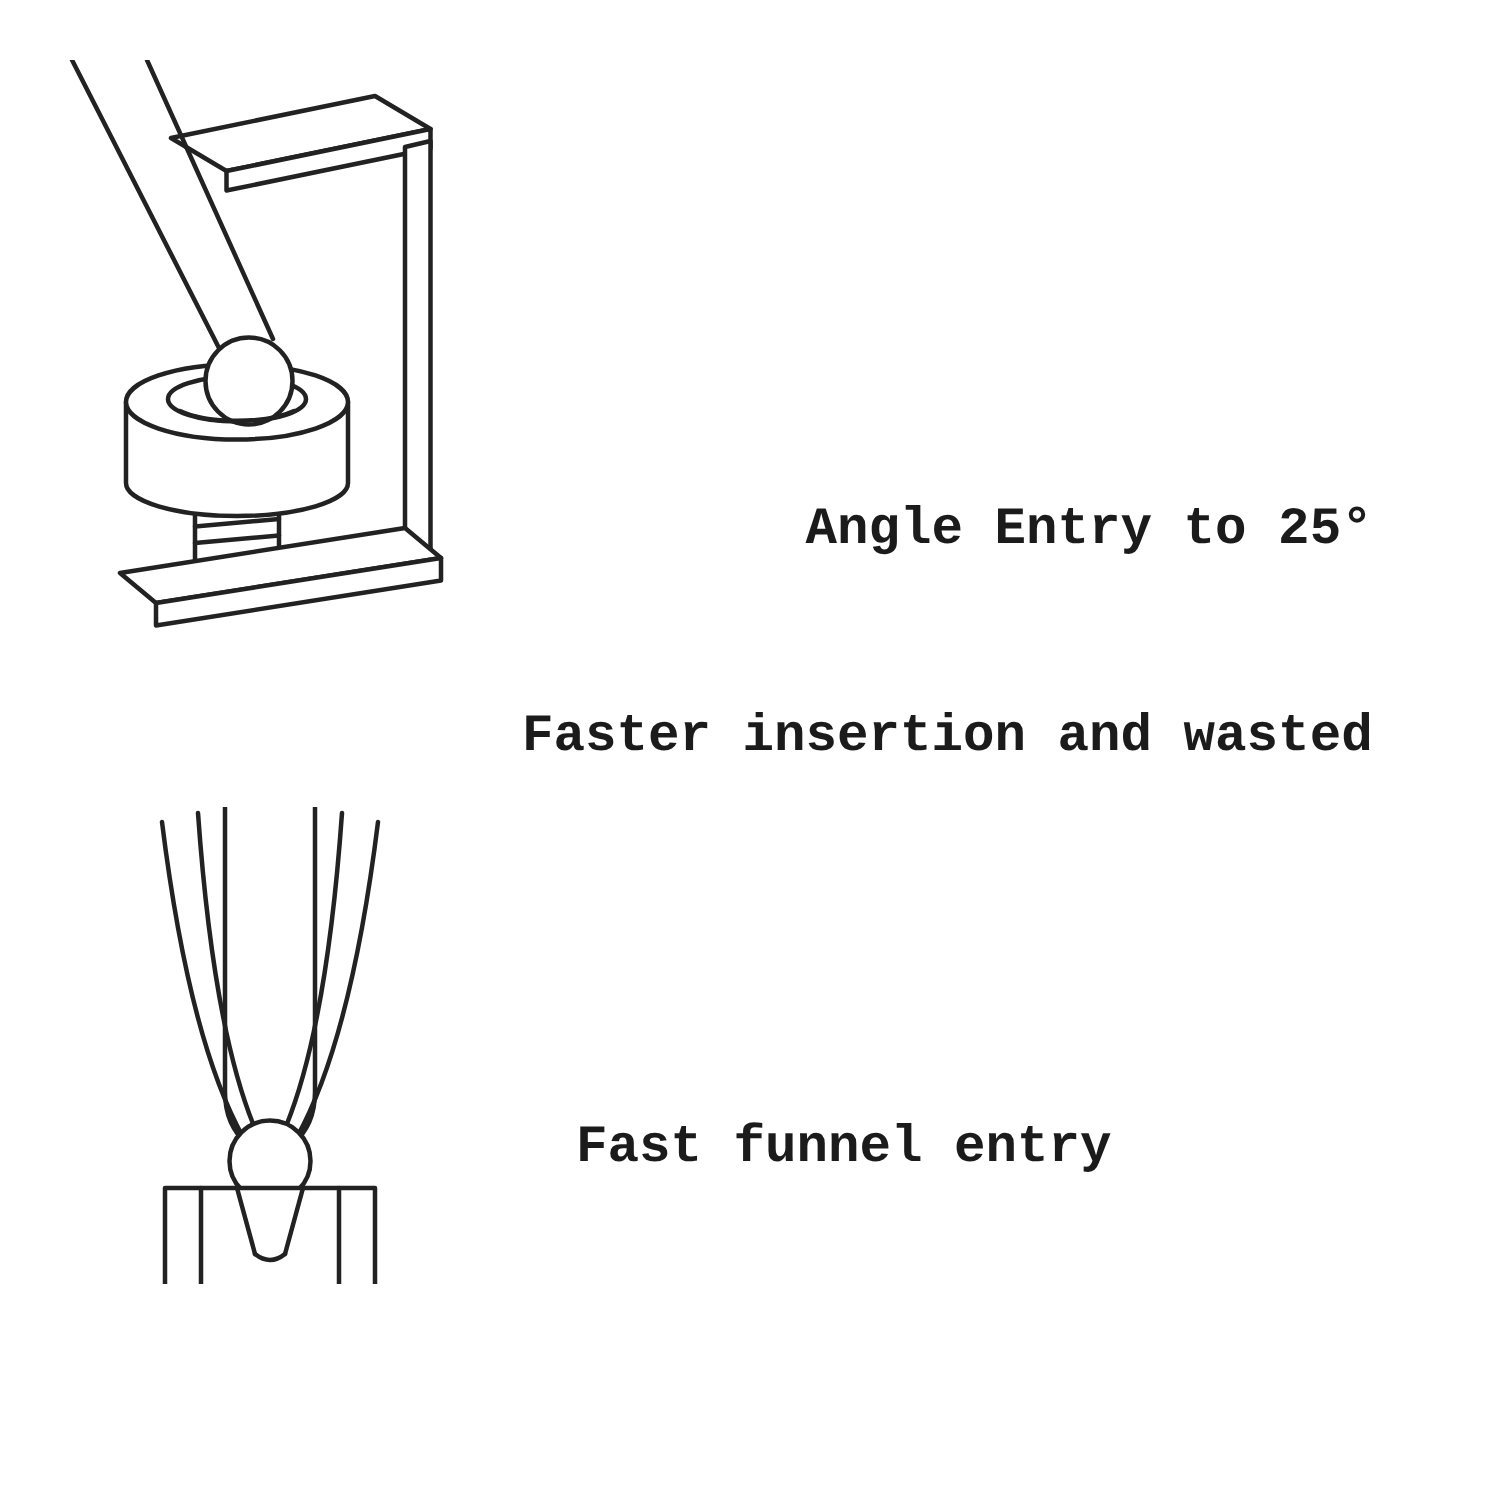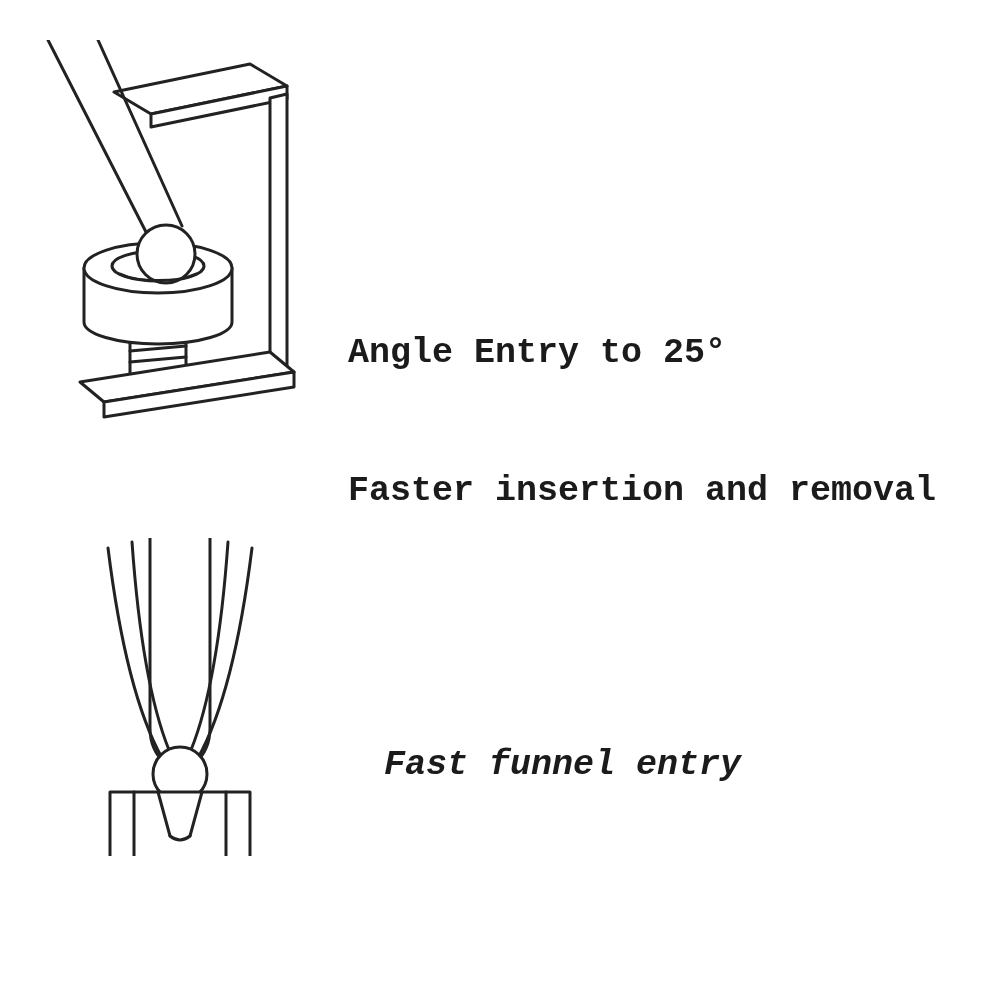--- a/index.html
+++ b/index.html
@@ -4,33 +4,34 @@
 <style>
   html, body { margin: 0; padding: 0; }
   body { background: #ffffff; }
   #canvas {
     position: relative;
     width: 1000px;
     height: 856px;
     background: #ffffff;
     overflow: hidden;
     font-family: "Liberation Mono", "DejaVu Sans Mono", monospace;
+    text-align: right;
   }
   .illu { position: absolute; }
   .feature-text {
     position: absolute;
     color: #1b1b1b;
     font-family: "Liberation Mono", "DejaVu Sans Mono", monospace;
     font-size: 35px;
     font-weight: 700;
     line-height: 46px;
     white-space: pre;
   }
   .feature-line { height: 46px; }
-  .feature-line.indent { padding-left: 26px; font-style: italic; }
+  .feature-line.indent { padding-left: 26px; }
   #bottom-bar {
     position: absolute;
     left: 380px;
     top: 988px;
     width: 244px;
     height: 12px;
     background: #101010;
   }
   svg { display: block; }
 </style>
@@ -64,21 +65,21 @@
         <path d="M30 0 L128 192"></path>
         <path d="M80 0 L164 186"></path>
 
         <path d="M102 234 A46 15 0 0 0 178 234"></path>
       </g>
     </svg>
   </div>
 
   <div class="feature-text" style="left:348px; top:238px;">
     <div class="feature-line">Angle Entry to 25°</div>
-    <div class="feature-line">Faster insertion and removal</div>
+    <div class="feature-line">Faster insertion and wasted</div>
   </div>
 
   <div class="illu" style="left:92px; top:538px; width:212px; height:452px;">
     <svg viewBox="0 0 212 452" width="212" height="452">
       <g stroke="#222222" stroke-width="3" fill="none" stroke-linejoin="round" stroke-linecap="round">
 
         <path d="M16 10 Q34 155 70 220"></path>
         <path d="M40 4 Q50 145 77 212"></path>
         <path d="M160 10 Q142 155 106 220"></path>
         <path d="M136 4 Q126 145 99 212"></path>

